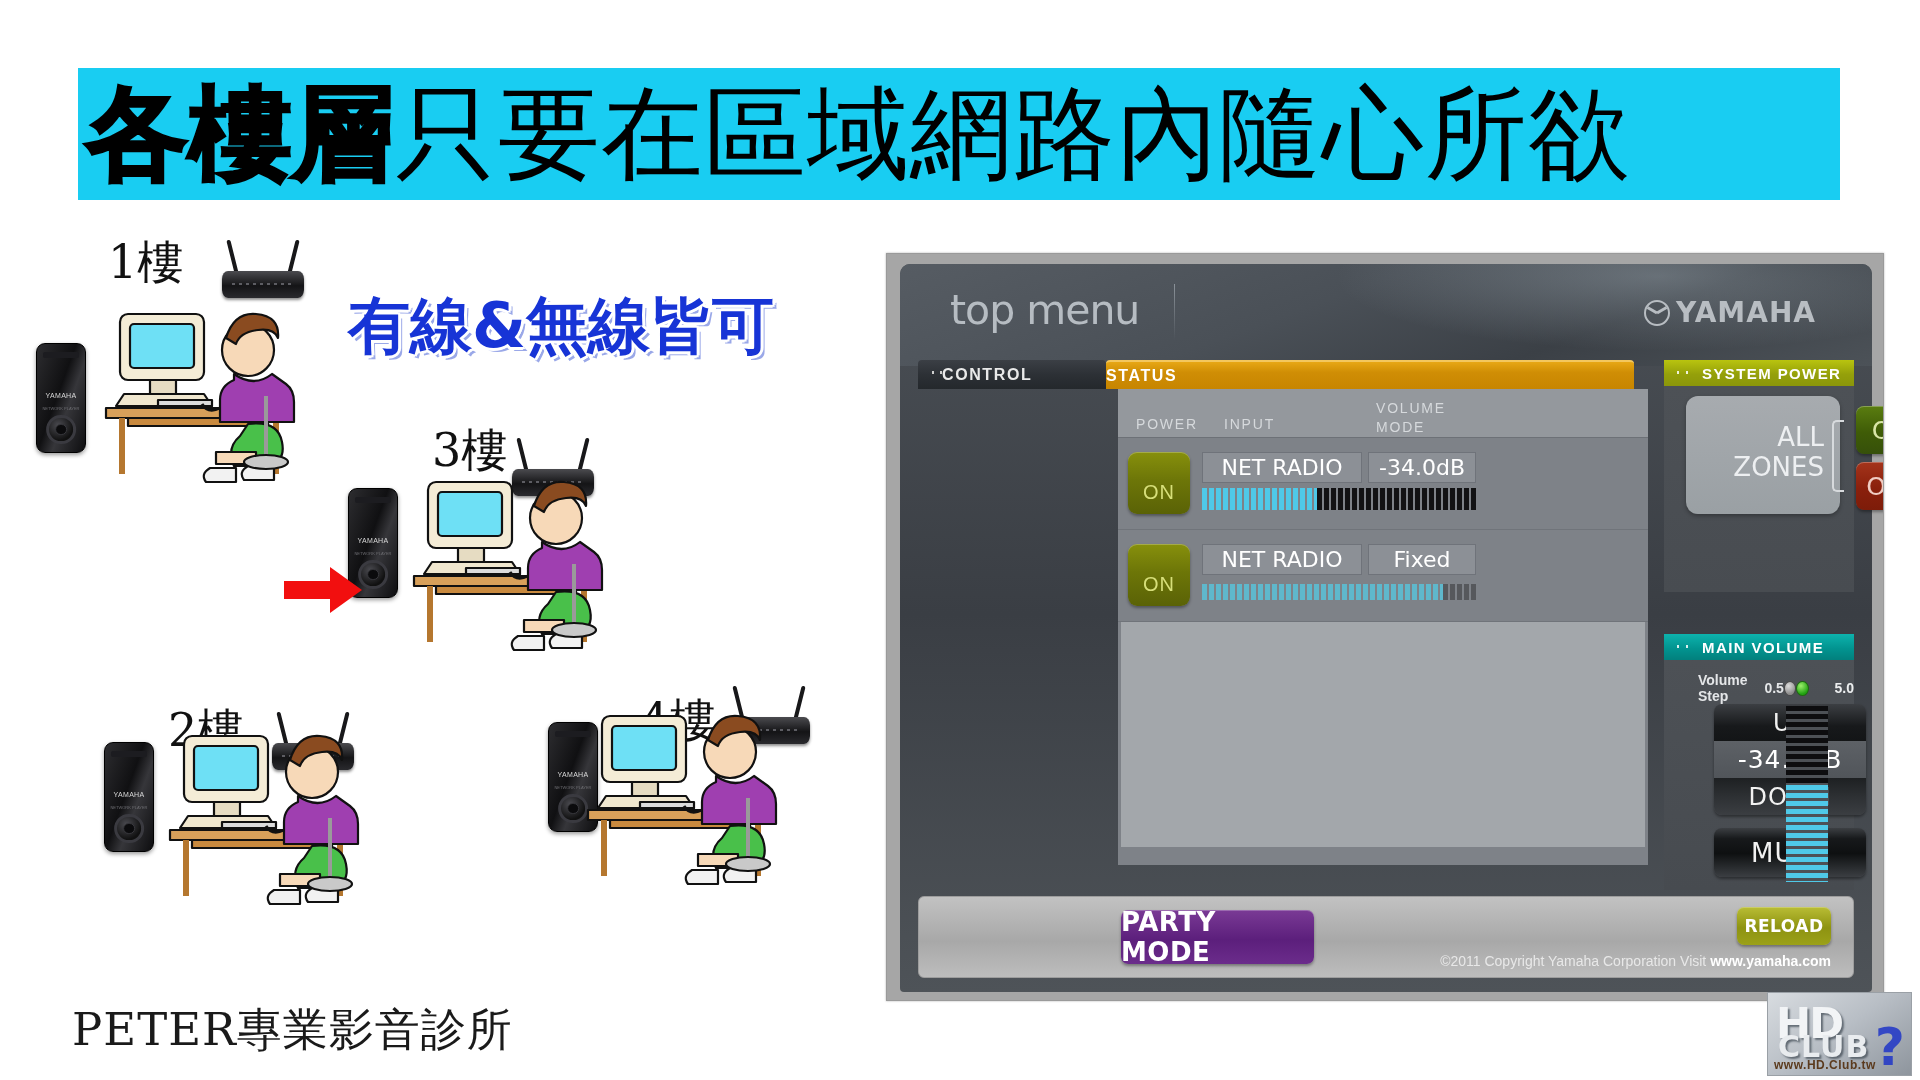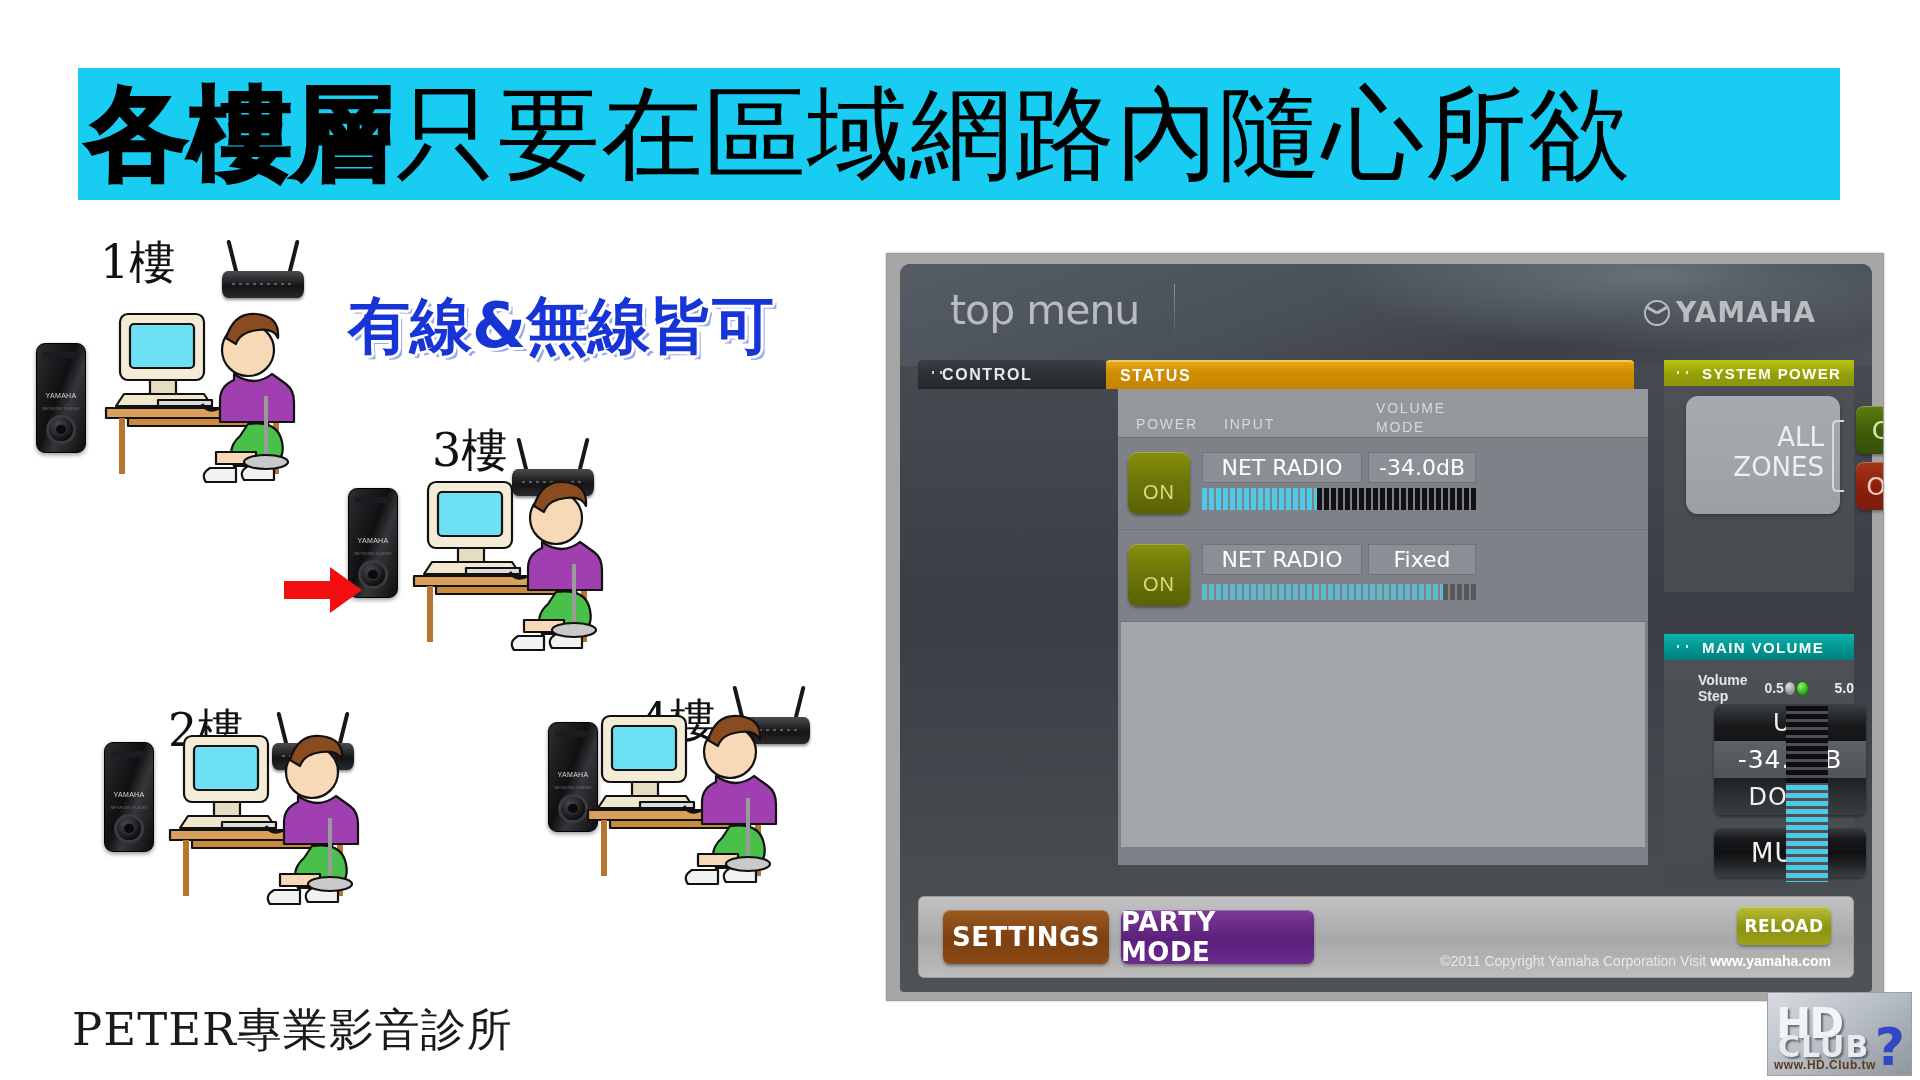--- a/index.html
+++ b/index.html
@@ -190,21 +190,21 @@
     font-size: 28px; font-weight: 700; color: #b8bdc2;
     letter-spacing: 1px; font-family: "DejaVu Sans", "Liberation Sans", sans-serif;
   }
 
   
   .tabs { position: absolute; left: 18px; top: 96px; width: 730px; height: 29px; display: flex; }
   .tab {
     height: 29px; display: flex; align-items: center;
     font-size: 16px; font-weight: 700; letter-spacing: 1.6px;
     font-family: "Liberation Sans", sans-serif;
-    padding-left: 14px;
+    padding-left: 0;
   }
   .tab.control {
     width: 188px; color: #e9e9e9;
     background: linear-gradient(#3b3f45,#2c3035 52%,#24282c);
     border-radius: 4px 4px 0 0;
     padding-left: 24px; position: relative;
   }
   .tab.control .dots {
     position: absolute; left: 12px; top: 10px;
     width: 16px; height: 5px;
@@ -461,21 +461,21 @@
 <body>
 
 <div id="root">
 
   <div class="banner">
     <div class="banner-text"><span class="bold-part">各樓層</span><span>只要在區域網路內隨心所欲</span></div>
   </div>
 
   <div class="blue-caption">有線&amp;無線皆可</div>
 
-  <div class="floor-label" style="left:100px; top:232px;">1樓</div>
+  <div class="floor-label" style="left:108px; top:232px;">1樓</div>
   <div class="router" style="left:222px; top:240px; width:82px; height:58px;">
     <div class="ant l"></div>
       <div class="ant r"></div>
       <div class="body"></div>
   </div>
   <div class="phone" style="left:36px; top:343px; width:50px; height:110px;">
     <div class="shell">
       <div class="screen-top"></div>
       <div class="brand">YAMAHA</div>
       <div class="sub">NETWORK PLAYER</div>
@@ -728,21 +728,20 @@
             <div class="mute-btn">MUTE</div>
           </div>
           <div class="vmeter">
             <div class="top" style="height:45%"></div>
             <div class="bot" style="height:55%"></div>
           </div>
         </div>
       </div>
 
       <div class="bottombar">
-        <div class="bb-btn settings">SETTINGS</div>
         <div class="bb-btn party">PARTY MODE</div>
         <div class="bb-btn reload">RELOAD</div>
         <div class="copyright">
           <span>©2011 Copyright Yamaha Corporation Visit </span><b>www.yamaha.com</b>
         </div>
       </div>
 
     </div>
   </div>
 

